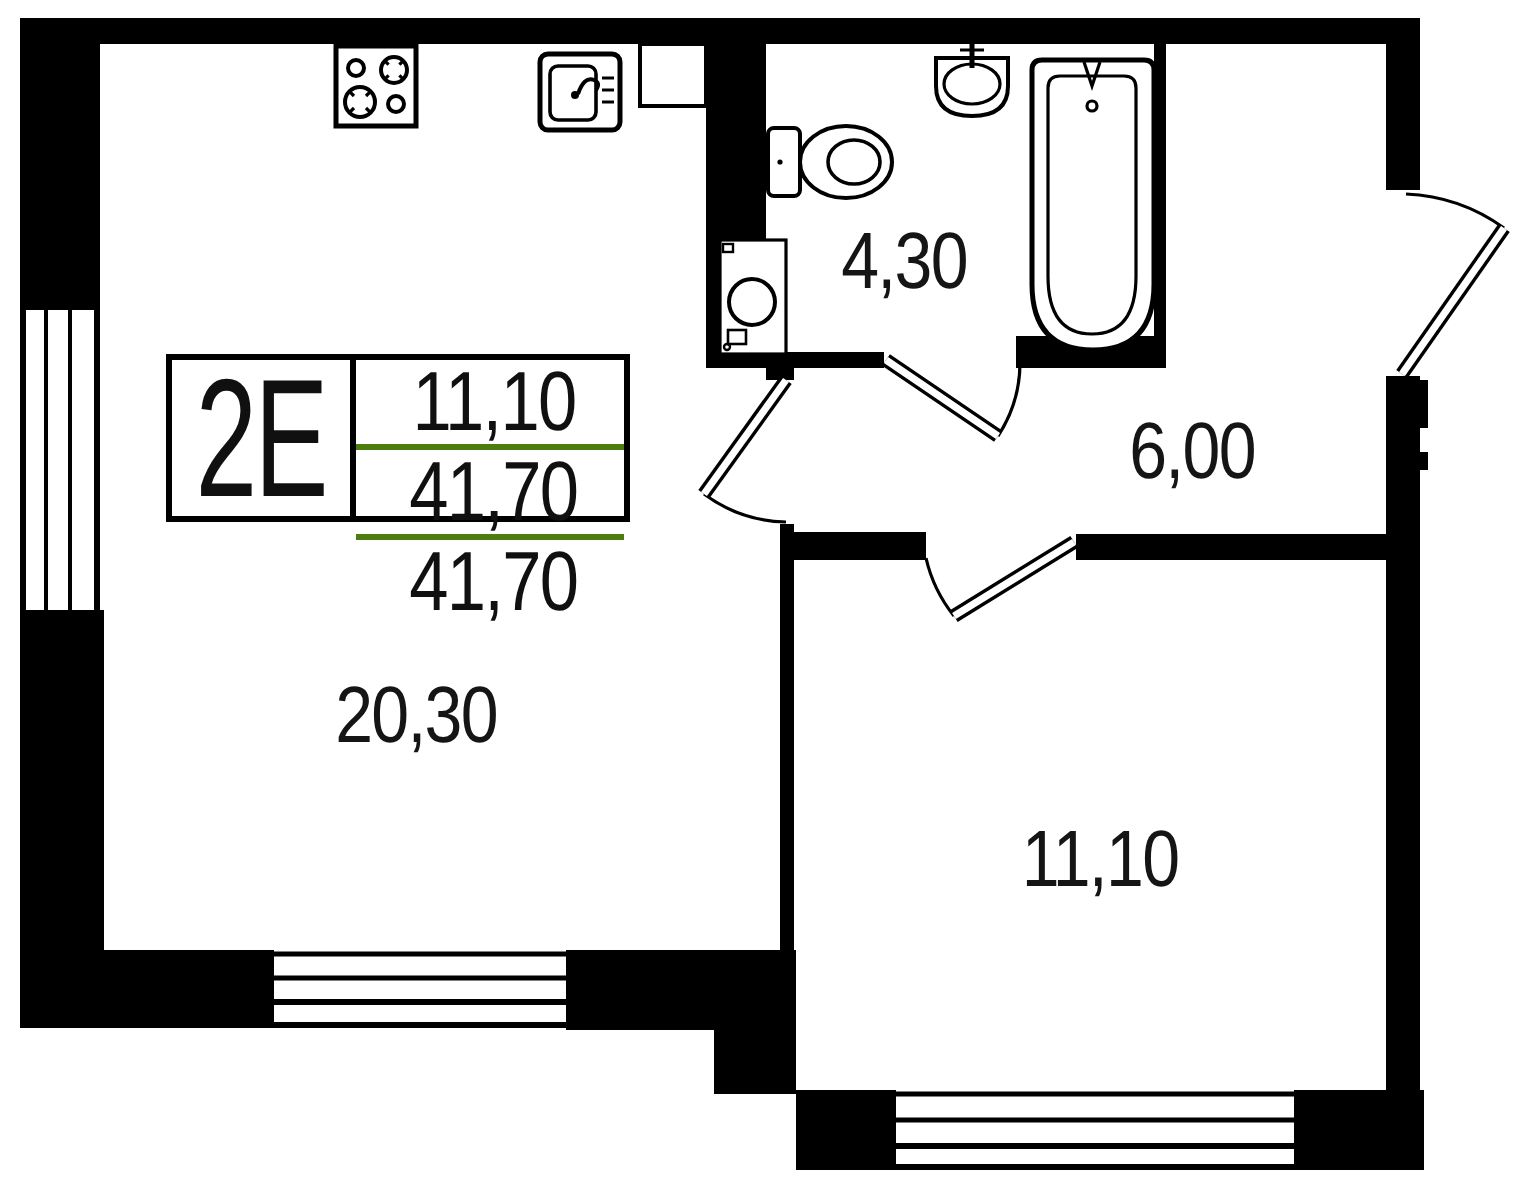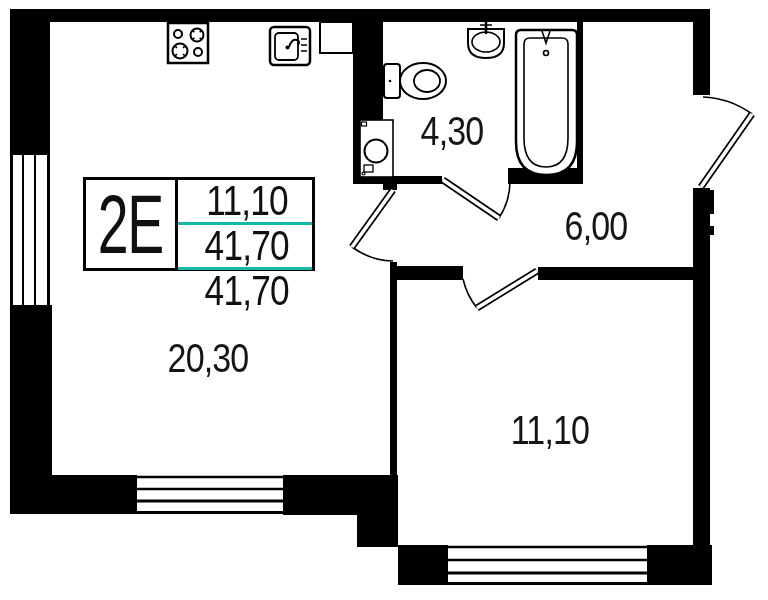--- a/index.html
+++ b/index.html
@@ -10,35 +10,35 @@
   .plan-svg { position:absolute; left:0; top:0; width:768px; height:600px; }
 
   .room-label {
     position:absolute; width:130px; text-align:center;
     font-size:40px; line-height:36px; color:#151515;
     transform:scaleX(0.85); transform-origin:center;
     white-space:nowrap; letter-spacing:-1px;
   }
 
   .unit-card {
-    position:absolute; left:83px; top:177px; width:232px; height:94px;
+    position:absolute; left:83px; top:177px; width:232px; height:84px;
     box-sizing:border-box; border:3px solid #000; background:#fff;
     display:flex;
   }
   .unit-id-cell {
     width:89px; border-right:3px solid #000;
     display:flex; align-items:center; justify-content:center;
   }
   .unit-id-text {
     font-size:84px; line-height:1; letter-spacing:-2px;
     display:inline-block; transform:scaleX(0.66); transform-origin:center;
   }
   .unit-rows { flex:1; display:flex; flex-direction:column; }
   .unit-row {
-    flex:1; border-top:3px solid #14b8a6;
+    flex:1; border-top:3px solid #4d7c0f;
     display:flex; align-items:center; justify-content:center;
   }
   .unit-row:first-child { border-top:none; }
   .unit-num {
     font-size:42px; line-height:1; letter-spacing:-1px;
     display:inline-block; transform:scaleX(0.84); transform-origin:60% 50%;
   }
 </style>
 </head>
 <body>

